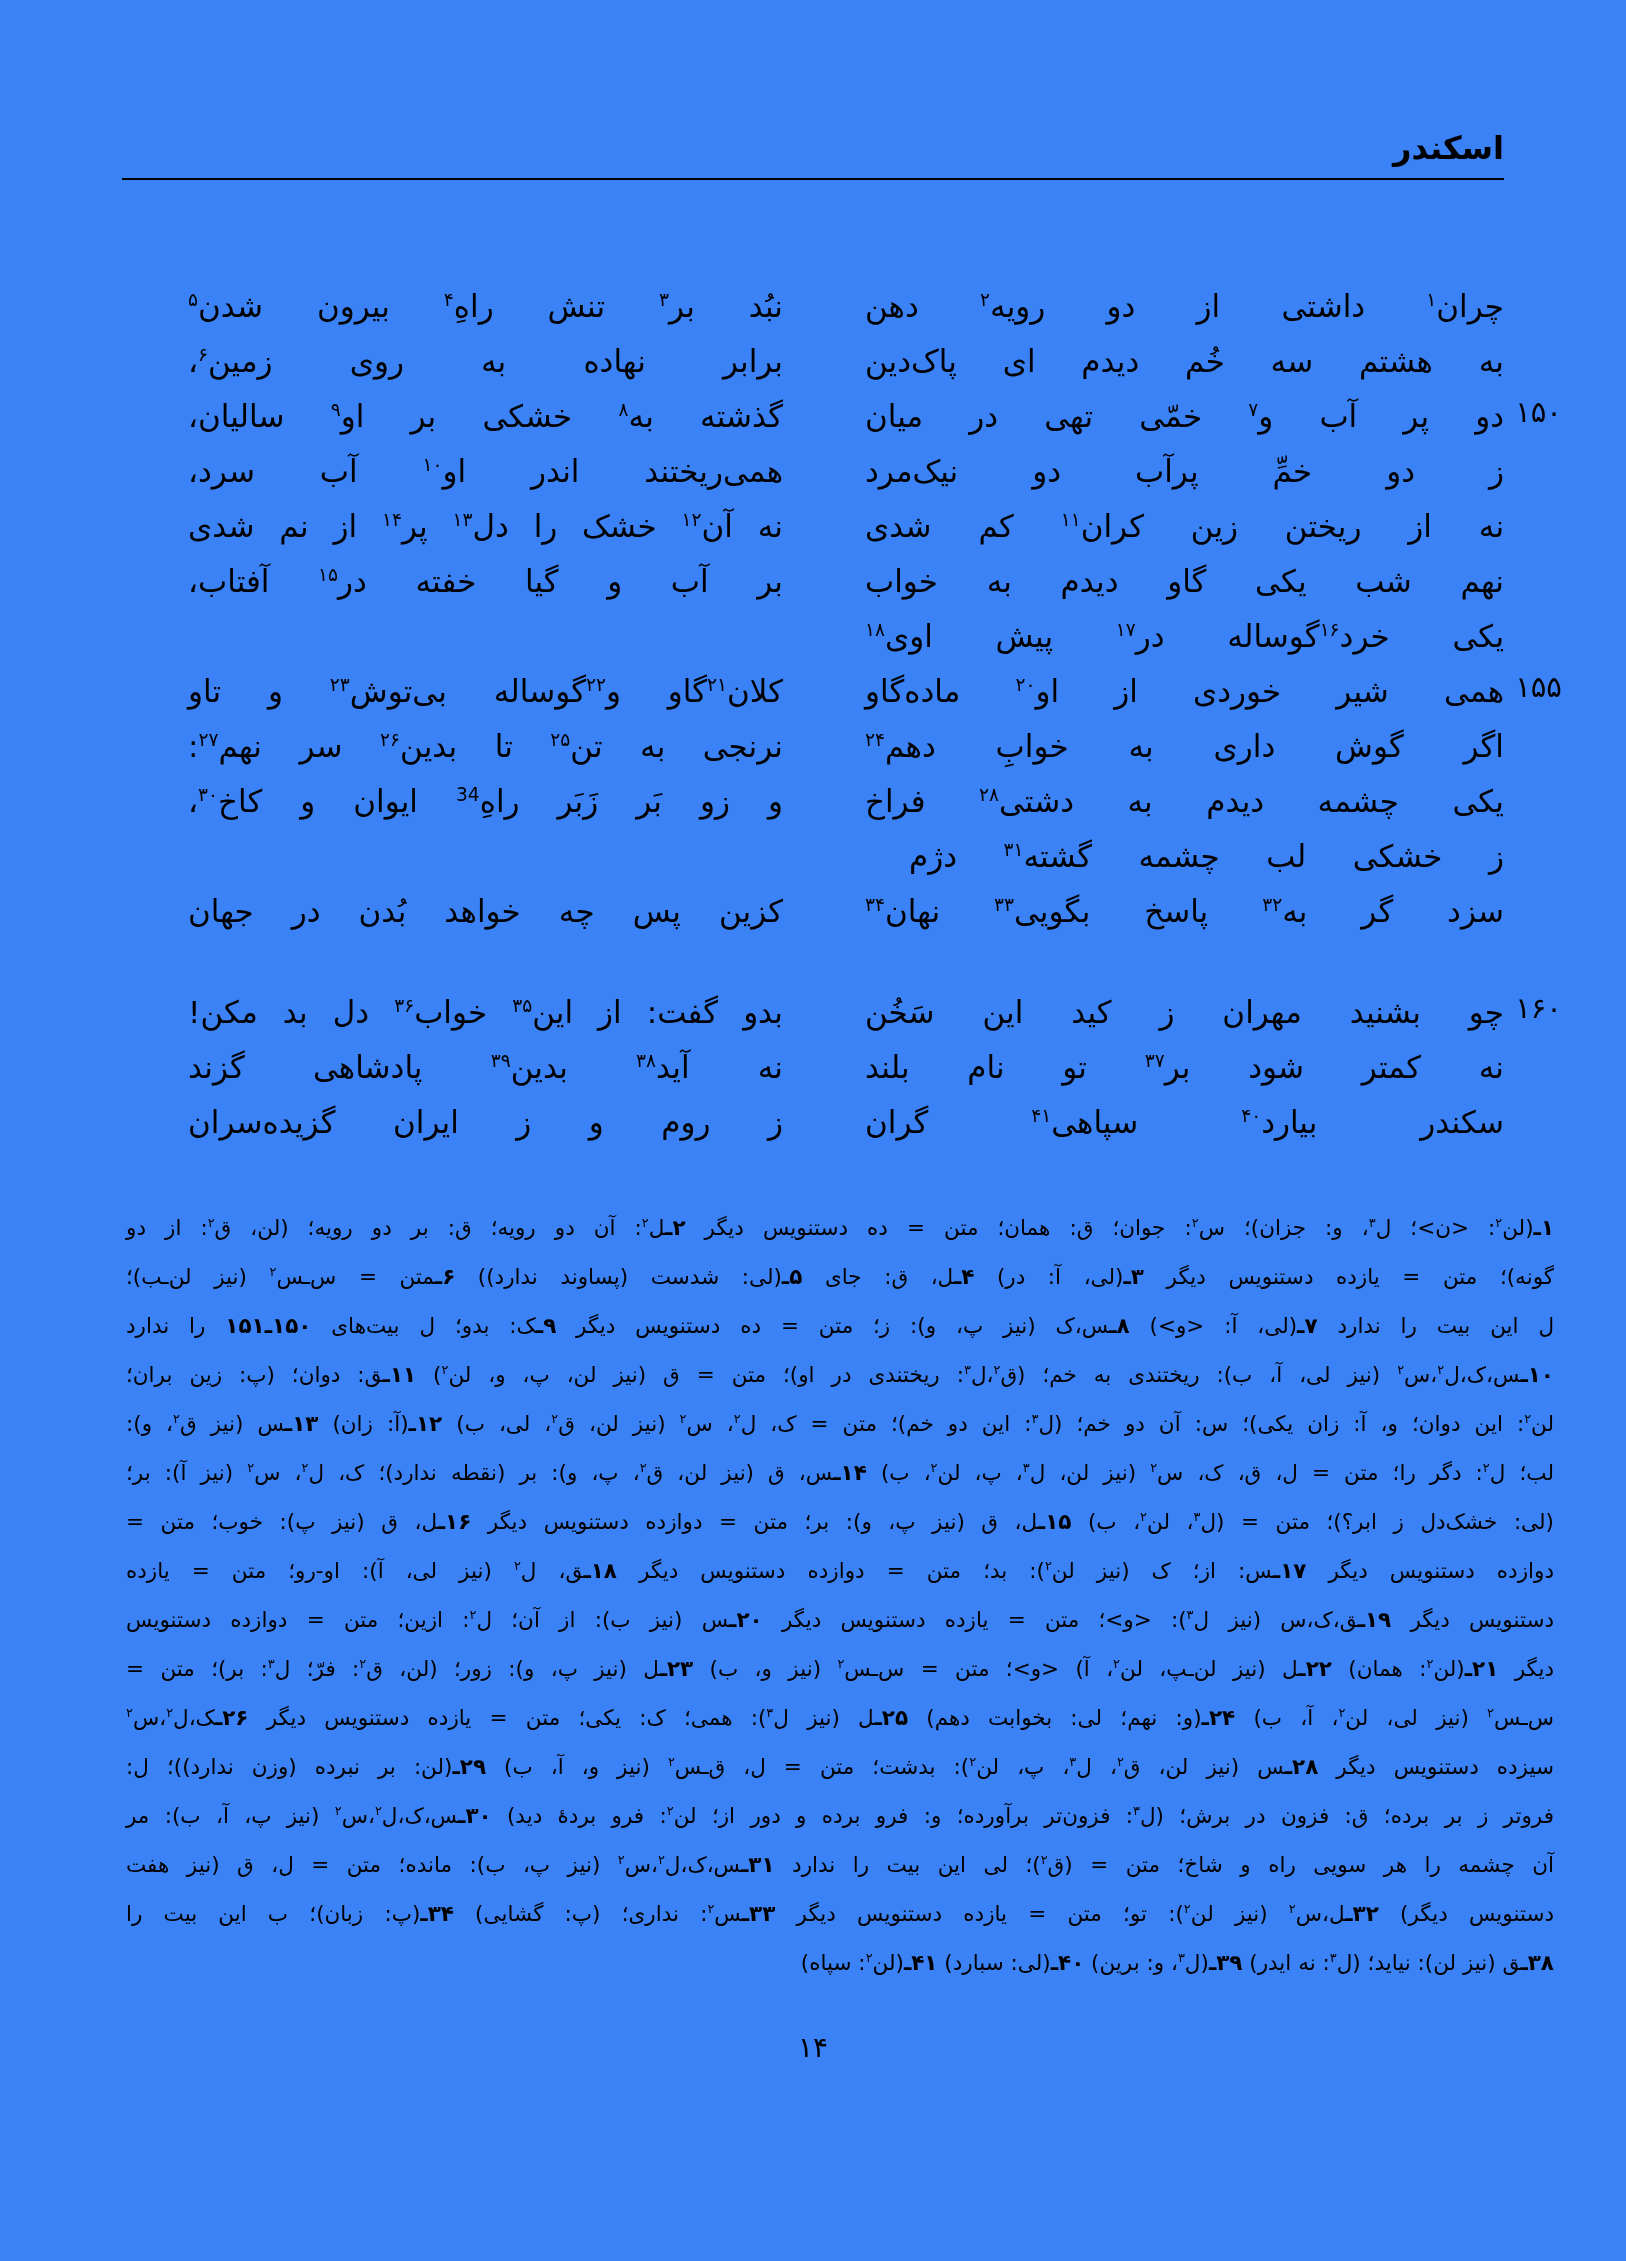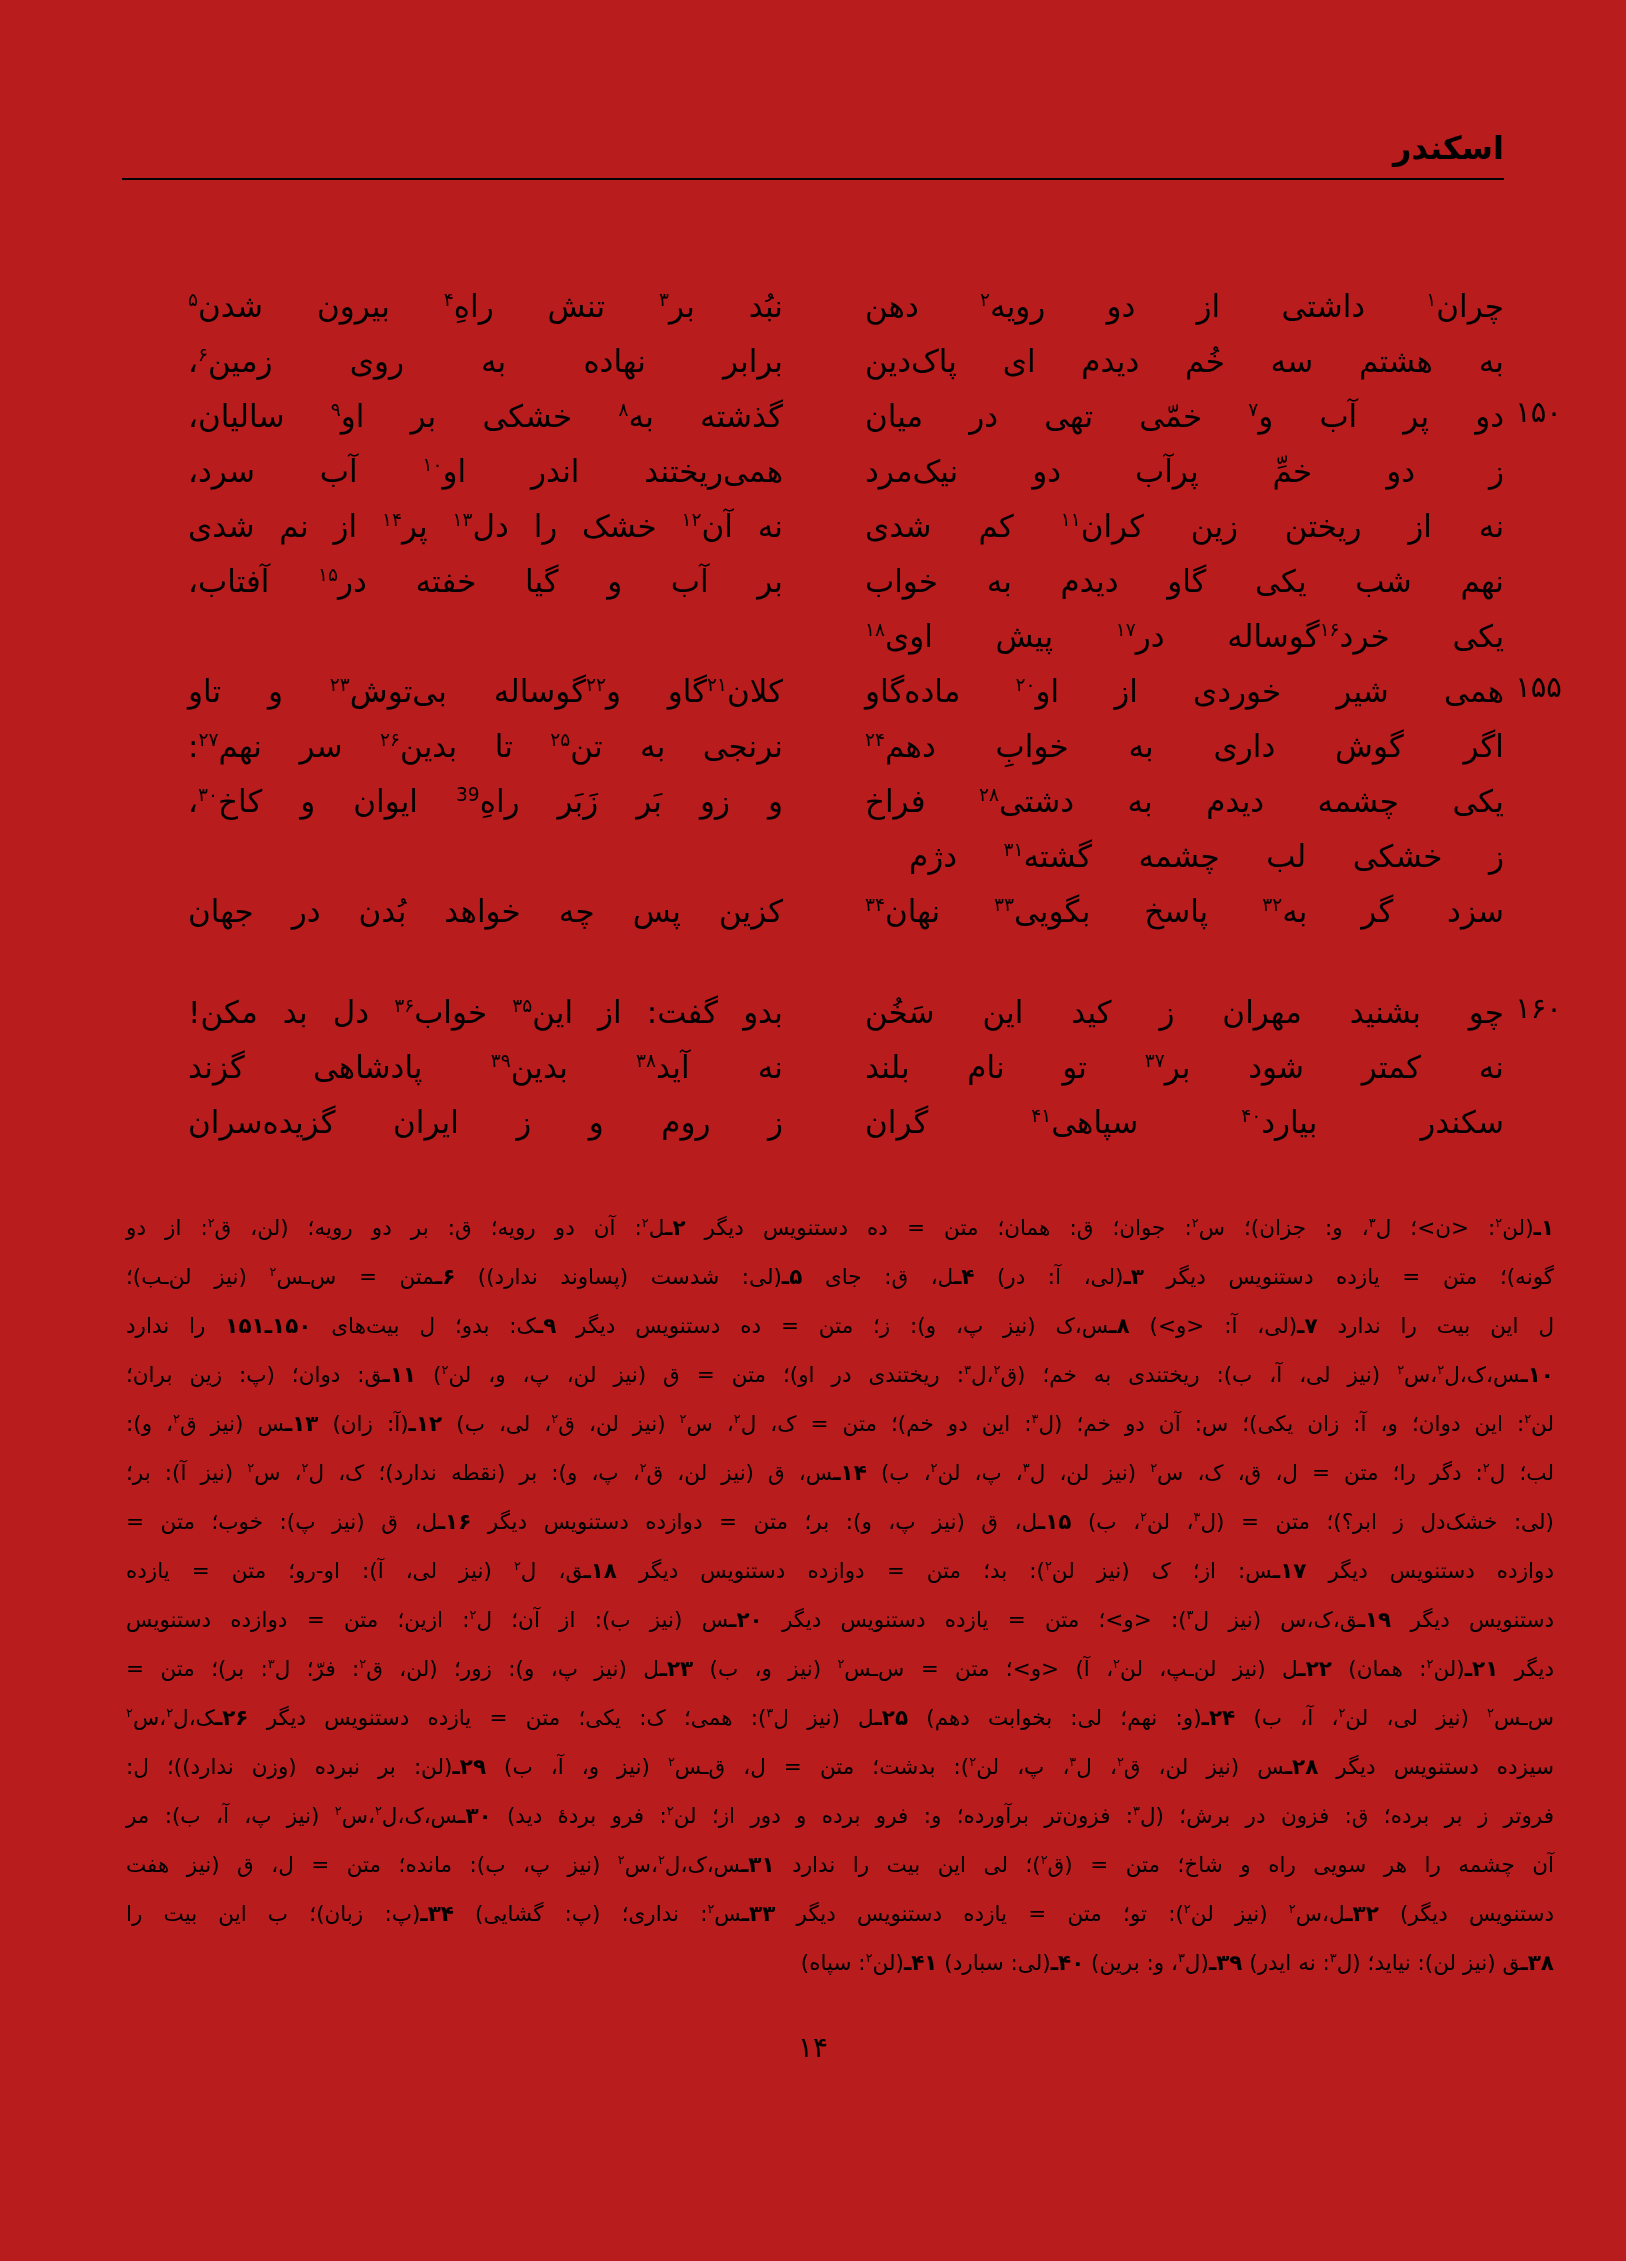--- a/index.html
+++ b/index.html
@@ -1,19 +1,19 @@
 <!DOCTYPE html>
 <html lang="fa" dir="rtl" style="font-size:11px"><head>
 <meta charset="utf-8">
 <style>
   html,body{margin:0;padding:0;background:#ffffff;}
   .page{
     position:relative;
     width:1626px;height:2261px;
-    background:#b91c1c;color:#000;
+    background:#3b82f6;color:#000;
     direction:rtl;
     font-family:"DejaVu Sans",sans-serif;
     overflow:hidden;
   }
   
   .header{padding:129px 122px 0 122px;}
   .header-title{
     text-align:right;
     font-size:32px;font-weight:bold;
     letter-spacing:0.7px;
@@ -125,21 +125,21 @@
 
   <div class="verse-line">
     <div class="vnum"></div>
     <div class="hemi right">اگر گوش داری به خوابِ دهم<sup>۲۴</sup></div>
     <div class="hemi left">نرنجی به تن<sup>۲۵</sup> تا بدین<sup>۲۶</sup> سر نهم<sup>۲۷</sup>:</div>
   </div>
 
   <div class="verse-line">
     <div class="vnum"></div>
     <div class="hemi right">یکی چشمه دیدم به دشتی<sup>۲۸</sup> فراخ</div>
-    <div class="hemi left">و زو بَر زَبَر راهِ<sup>39</sup> ایوان و کاخ<sup>۳۰</sup>،</div>
+    <div class="hemi left">و زو بَر زَبَر راهِ<sup>34</sup> ایوان و کاخ<sup>۳۰</sup>،</div>
   </div>
 
   <div class="verse-line">
     <div class="vnum"></div>
     <div class="hemi left">ز خشکی لب چشمه گشته<sup>۳۱</sup> دژم</div>
   </div>
 
   <div class="verse-line">
     <div class="vnum"></div>
     <div class="hemi right">سزد گر به<sup>۳۲</sup> پاسخ بگویی<sup>۳۳</sup> نهان<sup>۳۴</sup></div>

